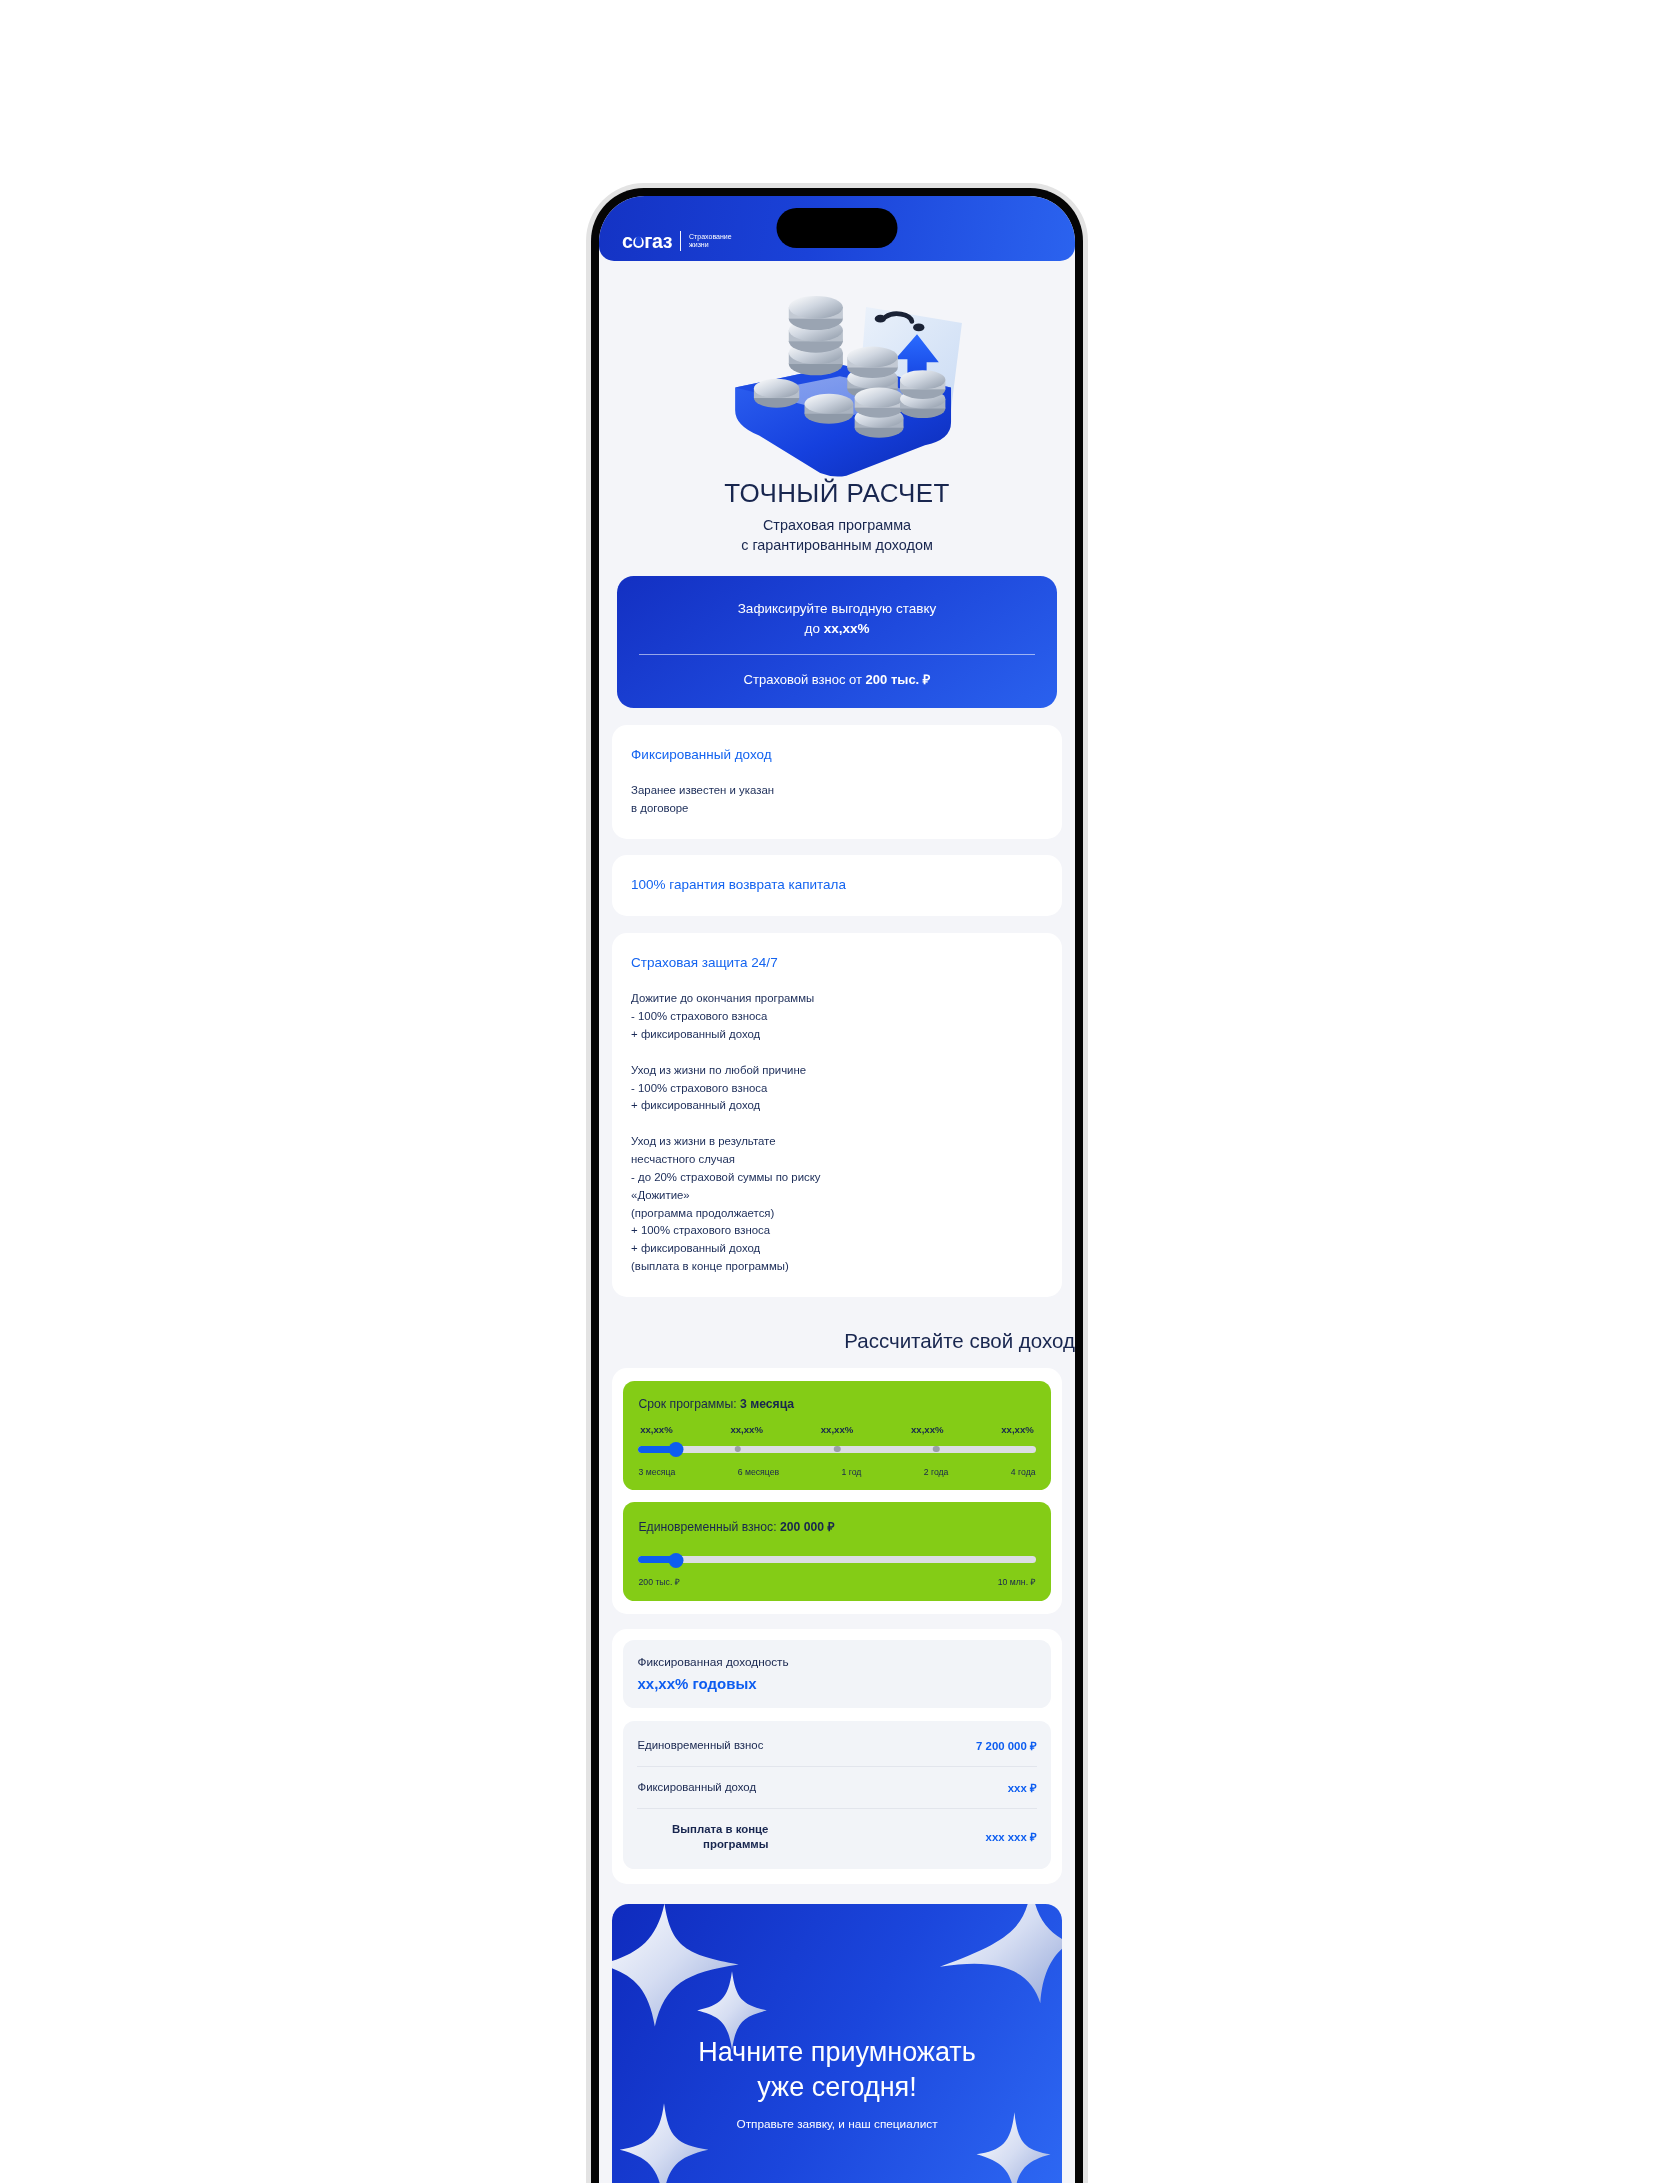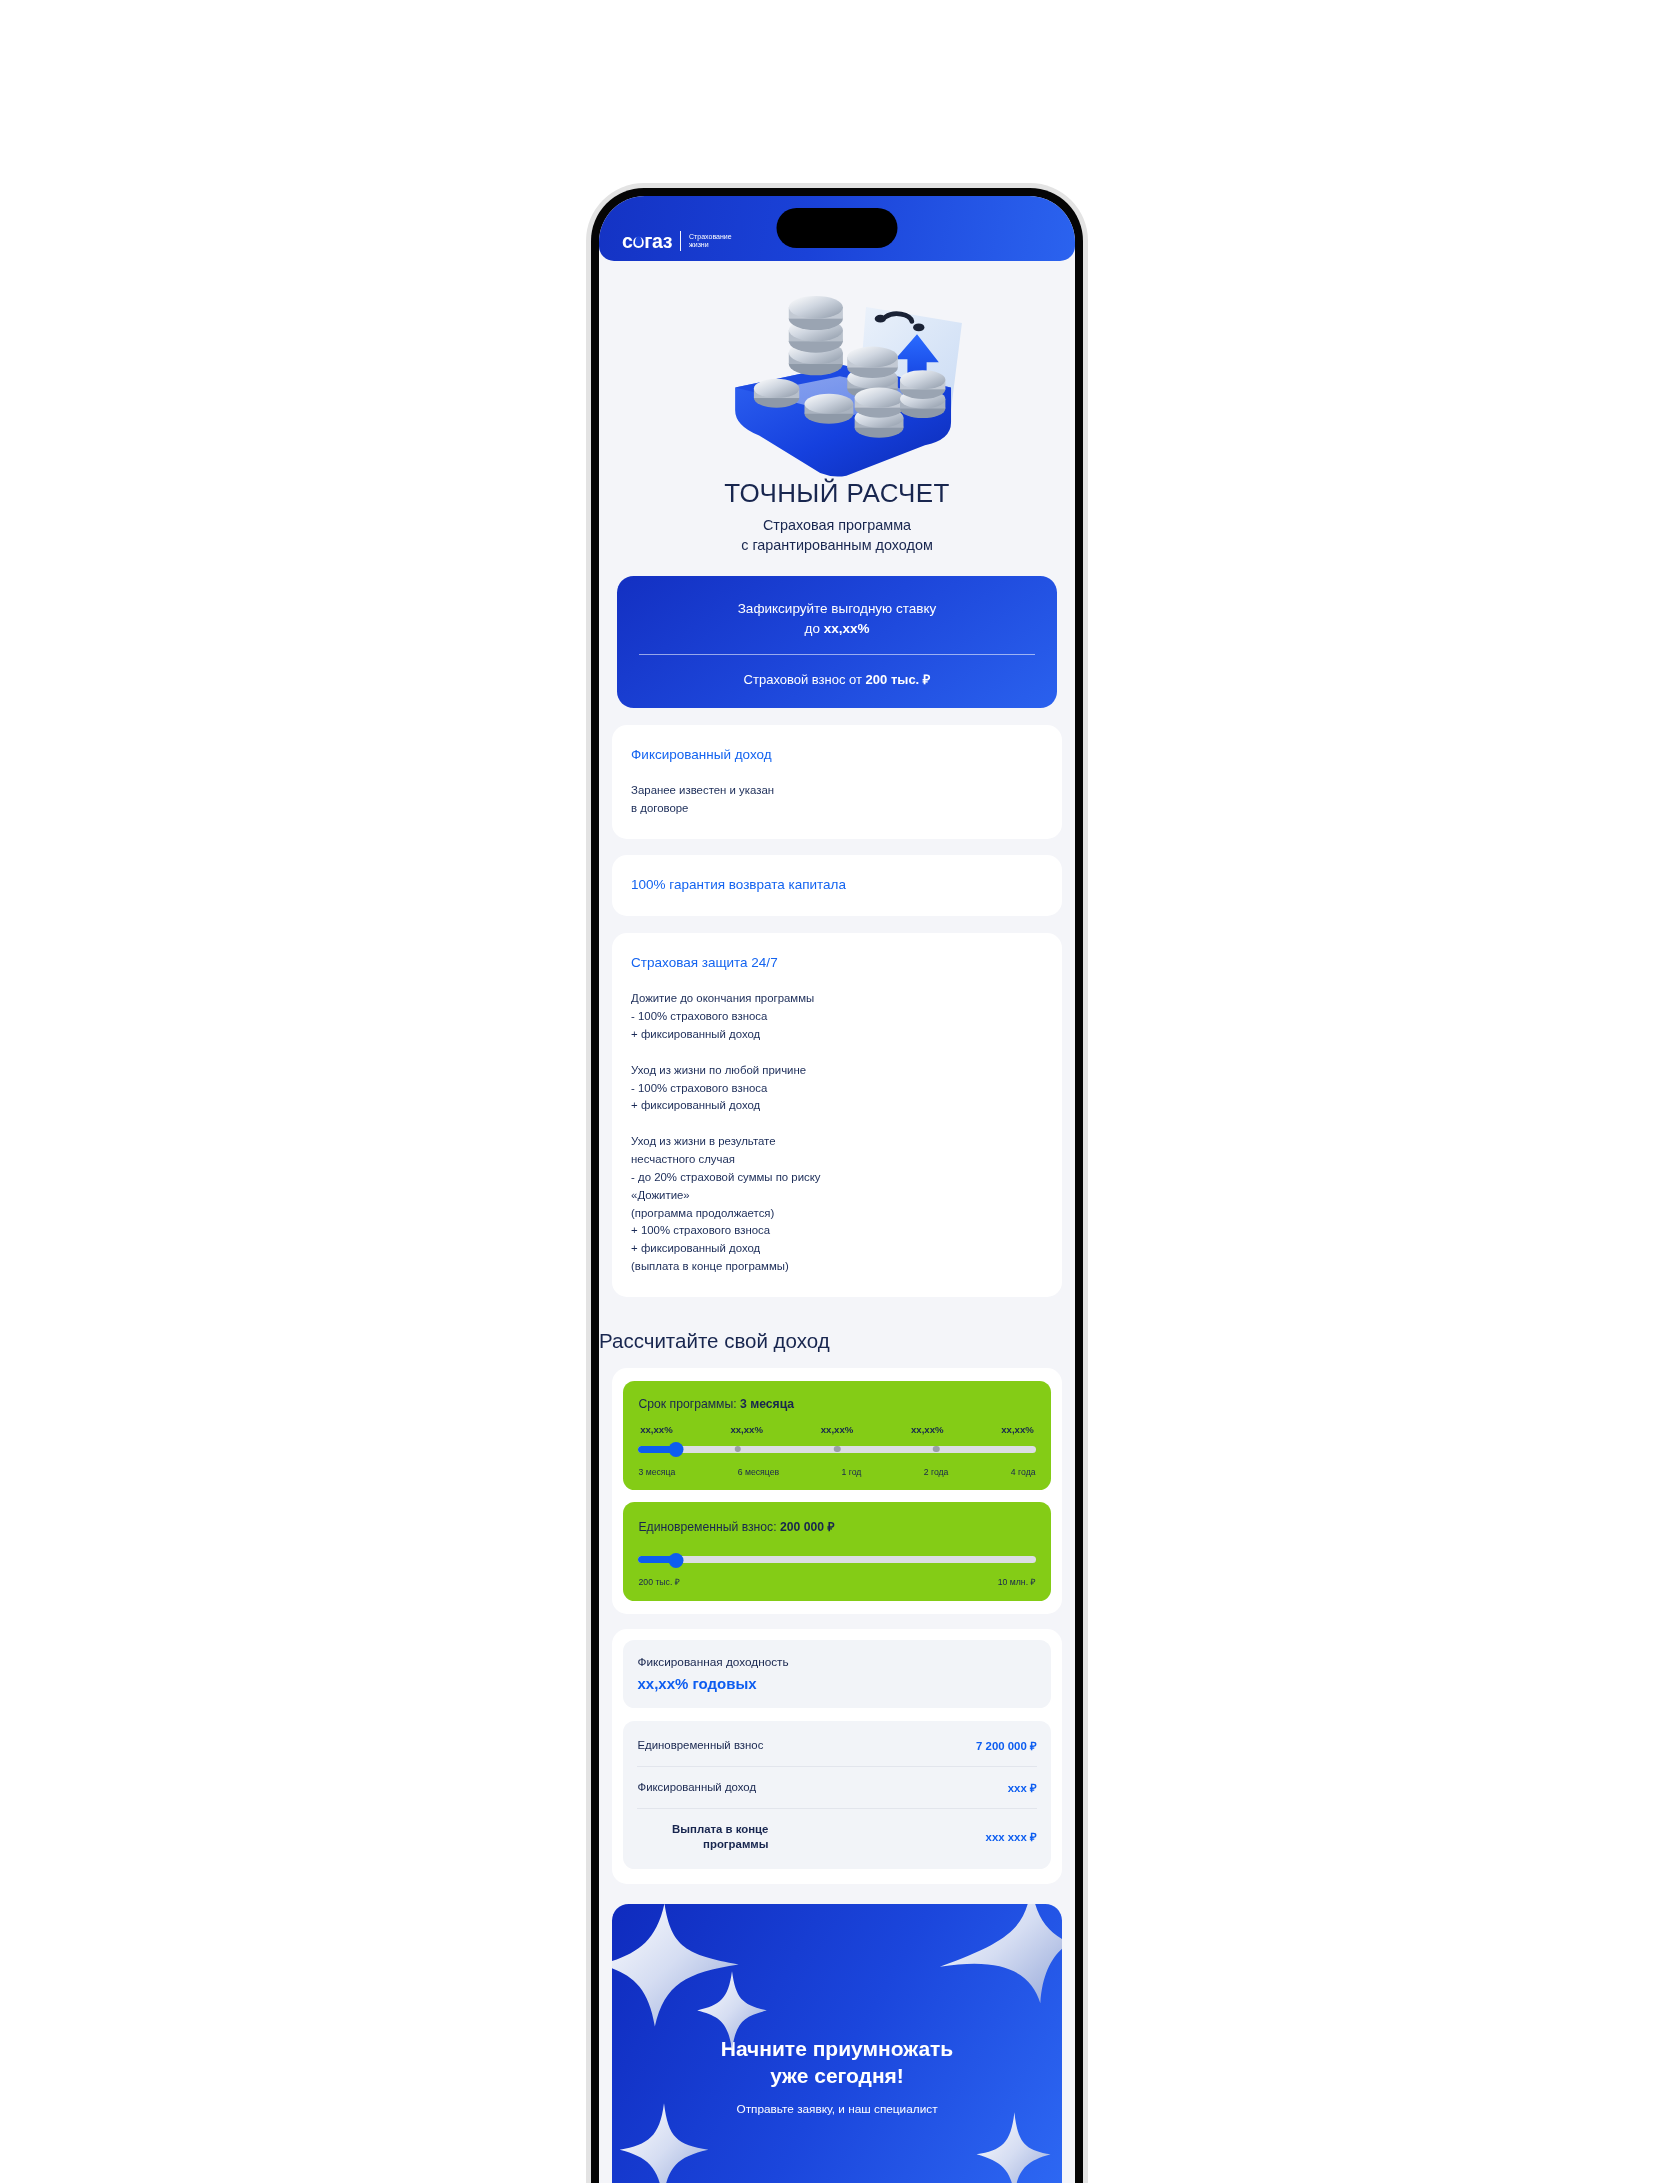--- a/index.html
+++ b/index.html
@@ -111,21 +111,21 @@
   .fcard-title{
     color:#1464f0;font-size:13.5px;line-height:1.4;font-weight:400;
   }
   .fcard-body{
     margin-top:17.5px;color:#1a2b57;font-size:11.4px;line-height:1.56;white-space:pre-line;
   }
   .fcard-body + .fcard-body{margin-top:18.3px;}
 
   
   .calc-heading{
-    text-align:left;margin:32px 0 15.7px 0;
+    text-align:right;margin:32px 0 15.7px 0;
     font-size:20.5px;color:#18264f;font-weight:400;
   }
   .calc-wrap{
     margin:0 13px;background:#fff;border-radius:15px;padding:13px 11.4px;
     box-sizing:border-box;
   }
   .slider-box{
     background:#84cc16;border-radius:11.4px;padding:15.7px 15px 13px 15px;
     box-sizing:border-box;
   }
@@ -179,21 +179,21 @@
     margin:20px 13px 0 13px;
     position:relative;
     background:linear-gradient(120deg,#0f2bbe 0%,#1b46dc 50%,#2f6bf5 100%);
     border-radius:16.6px 16.6px 0 0;
     padding:131px 17.5px 0 17.5px;
     text-align:center;
     box-sizing:border-box;
     min-height:332px;
     overflow:hidden;
   }
-  .cta-title{color:#fff;font-size:21px;line-height:1.3;font-weight:700;}
+  .cta-title{color:#fff;font-size:27px;line-height:1.3;font-weight:400;}
   .cta-sub{color:#fff;font-size:11.8px;line-height:1.5;margin-top:11.4px;}
   .spark{position:absolute;pointer-events:none;}
 </style>
 </head>
 <body>
 
 <div id="device">
   <div id="bezel">
     <div id="screen">
 

